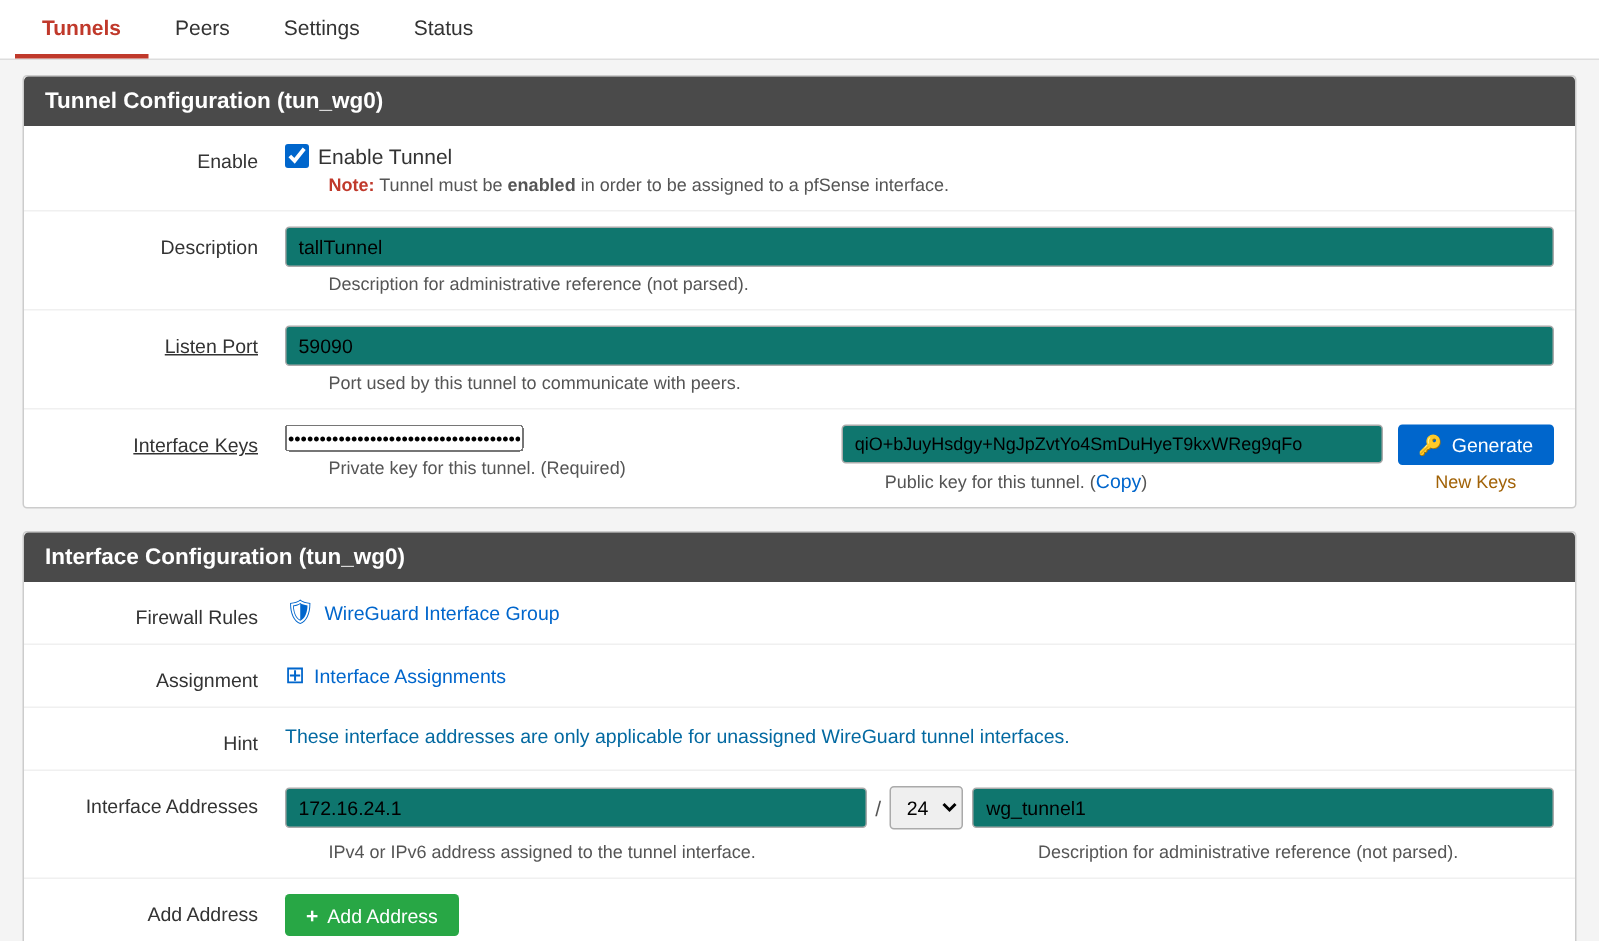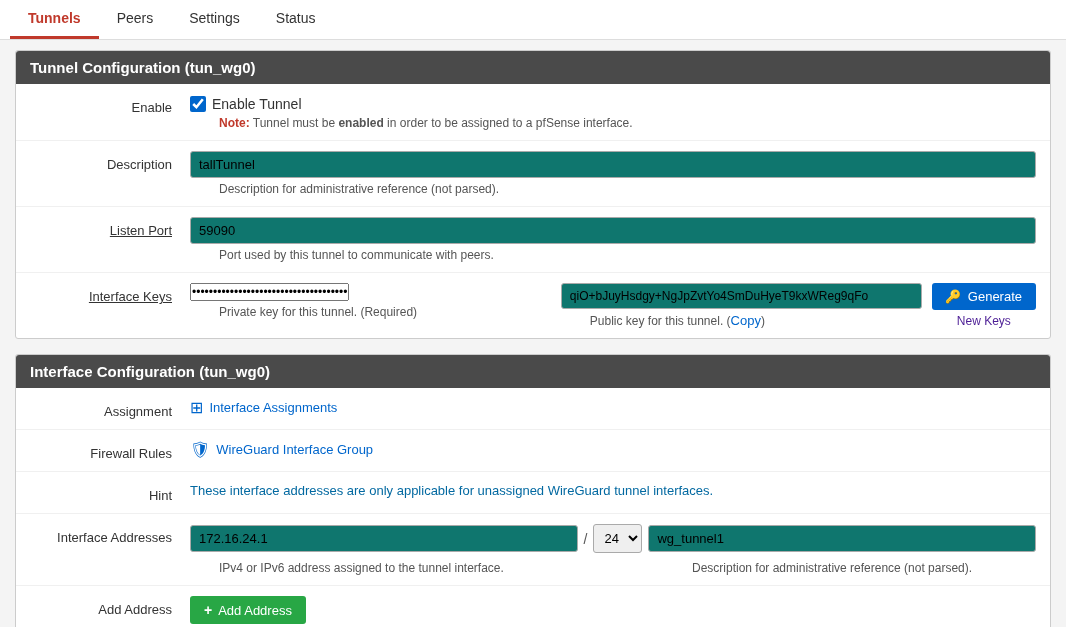--- a/index.html
+++ b/index.html
@@ -48,21 +48,21 @@
     .keys-row { display: flex; align-items: flex-start; gap: 10px; }
     .key-field { flex: 1; }
     .key-field input { font-size: 12px; }
 
     .generate-btn {
       background: #0066cc; color: #fff; border: none; border-radius: 3px;
       padding: 6px 14px; cursor: pointer; font-size: 13px; display: flex; align-items: center; gap: 6px;
       white-space: nowrap;
     }
     .generate-btn-wrap { display: flex; flex-direction: column; align-items: center; gap: 4px; }
-    .new-keys-label { font-size: 12px; color: #4c1d95; }
+    .new-keys-label { font-size: 12px; color: #a16207; }
 
     .copy-link { color: #0066cc; text-decoration: none; font-size: 13px; margin-top: 23px; }
 
     .assignment-link { display: flex; align-items: center; gap: 6px; color: #0066cc; text-decoration: none; font-size: 13px; }
 
     .fw-link { display: flex; align-items: center; gap: 6px; color: #0066cc; text-decoration: none; font-size: 13px; }
 
     .hint-text { font-size: 13px; color: #0369a1; text-align: right; }
 
     .addr-row { display: flex; align-items: center; gap: 6px; }
@@ -157,35 +157,35 @@
       </div>
     </div>
   </div>
 
   <div class="section">
     <div class="section-header">
       <span>Interface Configuration (tun_wg0)</span>
     </div>
 
     <div class="form-row">
+      <div class="form-label">Firewall Rules</div>
+      <div class="form-content">
+        <a href="#" class="fw-link">
+          <span class="icon-shield">🛡</span>
+          <span>WireGuard Interface Group</span>
+        </a>
+      </div>
+    </div>
+
+    <div class="form-row">
       <div class="form-label">Assignment</div>
       <div class="form-content">
         <a href="#" class="assignment-link">
           <span class="icon-assign">⊞</span>
           <span>Interface Assignments</span>
-        </a>
-      </div>
-    </div>
-
-    <div class="form-row">
-      <div class="form-label">Firewall Rules</div>
-      <div class="form-content">
-        <a href="#" class="fw-link">
-          <span class="icon-shield">🛡</span>
-          <span>WireGuard Interface Group</span>
         </a>
       </div>
     </div>
 
     <div class="form-row">
       <div class="form-label">Hint</div>
       <div class="form-content">
         <span class="hint-text">These interface addresses are only applicable for unassigned WireGuard tunnel interfaces.</span>
       </div>
     </div>

